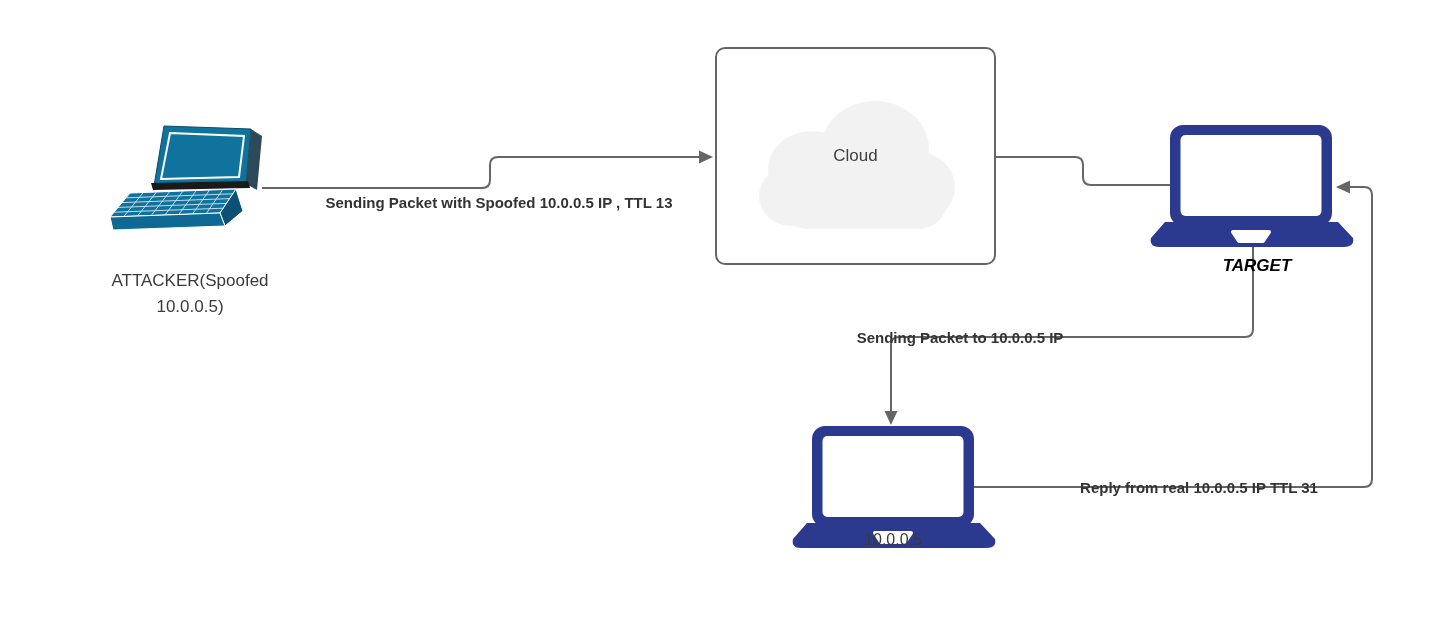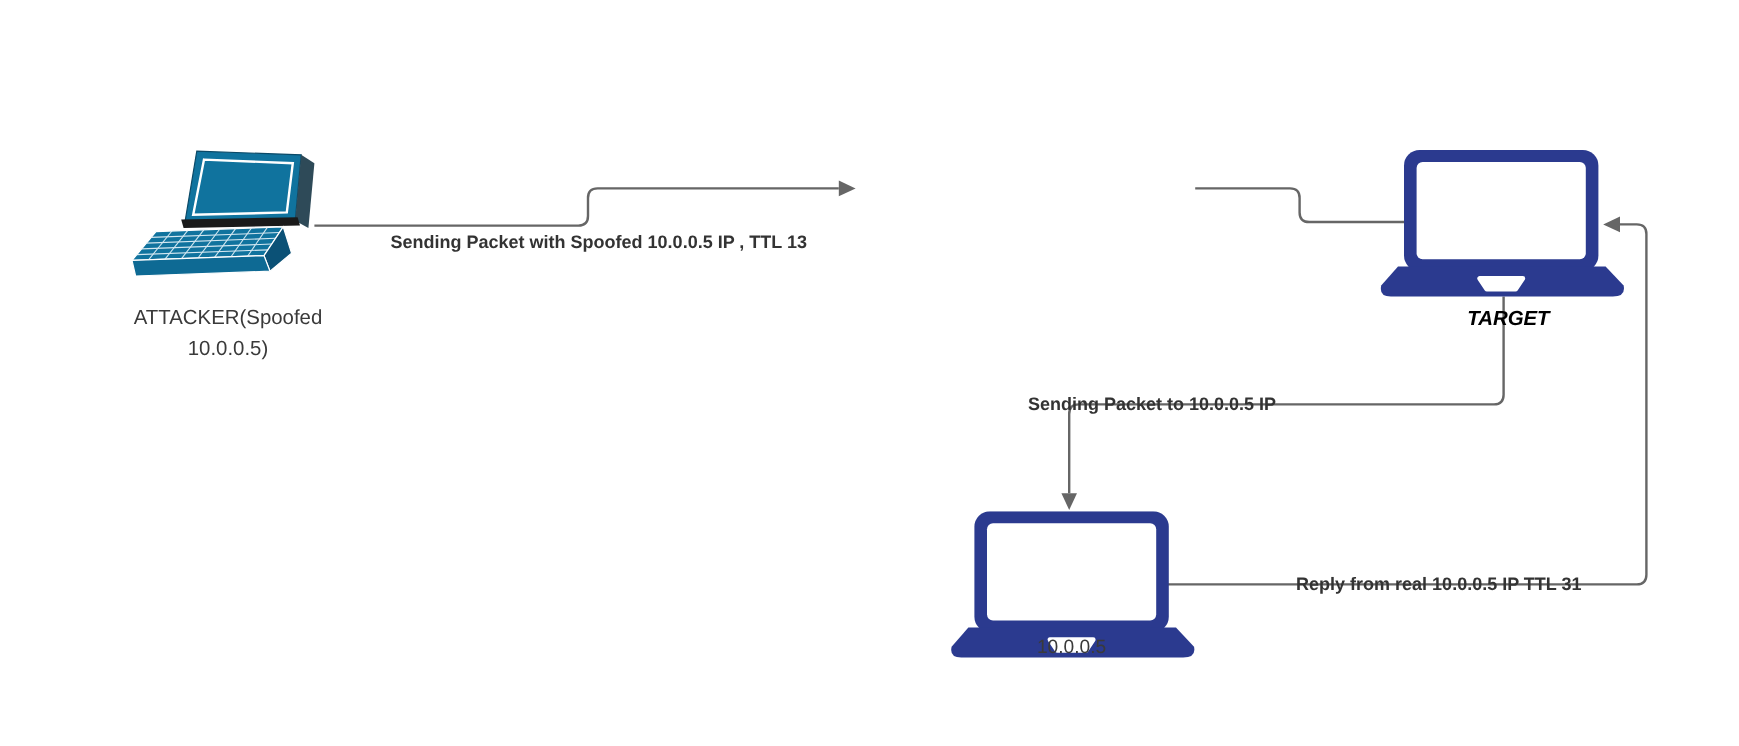--- a/index.html
+++ b/index.html
@@ -24,21 +24,21 @@
   }
   
   .node-icon{position:absolute;z-index:3;}
   .teal{fill:var(--color-attacker_laptop,#10739E);}
   .navy{fill:var(--color-laptop_navy,#2B3A8F);}
   
   .node-label{
     position:absolute;text-align:center;color:var(--color-node_text,#3a3a3a);
     z-index:4;white-space:nowrap;
   }
-  .attacker-label{left:80px;top:252px;width:220px;font-size:17px;line-height:26px;}
+  .attacker-label{left:80px;top:268px;width:220px;font-size:17px;line-height:26px;}
   .target-label{
     left:1157px;top:256px;width:200px;font-size:17px;line-height:19px;
     font-weight:700;font-style:italic;color:var(--color-target_text,#000);
   }
   .host-label{left:793px;top:530px;width:200px;font-size:16px;line-height:20px;}
   .edge-label{
     position:absolute;transform:translate(-50%,-50%);white-space:nowrap;
     font-size:15px;font-weight:700;color:var(--color-label,#333);z-index:4;
   }
 </style>
@@ -54,20 +54,30 @@
 
     <path class="edge-path" d="M 996,157 L 1075,157 Q 1083,157 1083,165 L 1083,177 Q 1083,185 1091,185 L 1172,185"></path>
 
     <path class="edge-path" d="M 1253,247 L 1253,329 Q 1253,337 1245,337 L 899,337 Q 891,337 891,345 L 891,411"></path>
     <polygon class="arrowhead" points="891,425 884.5,411 897.5,411"></polygon>
 
     <path class="edge-path" d="M 973,487 L 1364,487 Q 1372,487 1372,479 L 1372,195 Q 1372,187 1364,187 L 1350,187"></path>
     <polygon class="arrowhead" points="1336,187 1350,180.5 1350,193.5"></polygon>
   </svg>
 
+  <div class="cloud-box">
+    <svg class="cloud-shape" width="202" height="132" viewBox="0 0 202 132">
+      <ellipse class="cloud-fill" cx="118" cy="50" rx="54" ry="48"></ellipse>
+      <ellipse class="cloud-fill" cx="55" cy="70" rx="44" ry="38"></ellipse>
+      <ellipse class="cloud-fill" cx="34" cy="97" rx="32" ry="30"></ellipse>
+      <ellipse class="cloud-fill" cx="158" cy="88" rx="40" ry="36"></ellipse>
+      <rect class="cloud-fill" x="22" y="70" width="168" height="60" rx="28"></rect>
+    </svg>
+    <div class="cloud-label">Cloud</div>
+  </div>
 
   <svg class="node-icon" style="left:96px;top:122px;" width="172" height="110" viewBox="0 0 172 110">
     <g>
       <polygon class="teal" points="68,4 155,7 150,62 58,64" stroke="#0b4a68" stroke-width="1"></polygon>
       <polygon points="155,7 166,14 161,68 150,62" fill="#2e4a58"></polygon>
       <polygon points="74,11 148,14 143,55 65,57" fill="none" stroke="#ffffff" stroke-width="2"></polygon>
       <polygon points="55,61 152,59 154,66 57,68" fill="#1a1a1a"></polygon>
     </g>
     <g>
       <polygon class="teal" points="34,71 140,67 124,91 14,95" stroke="#ffffff" stroke-width="1"></polygon>

